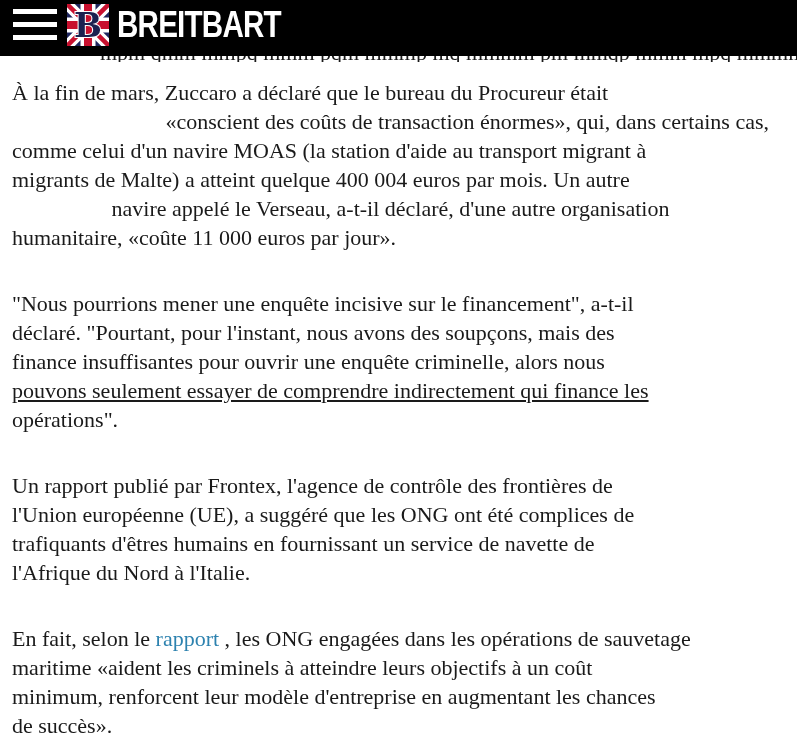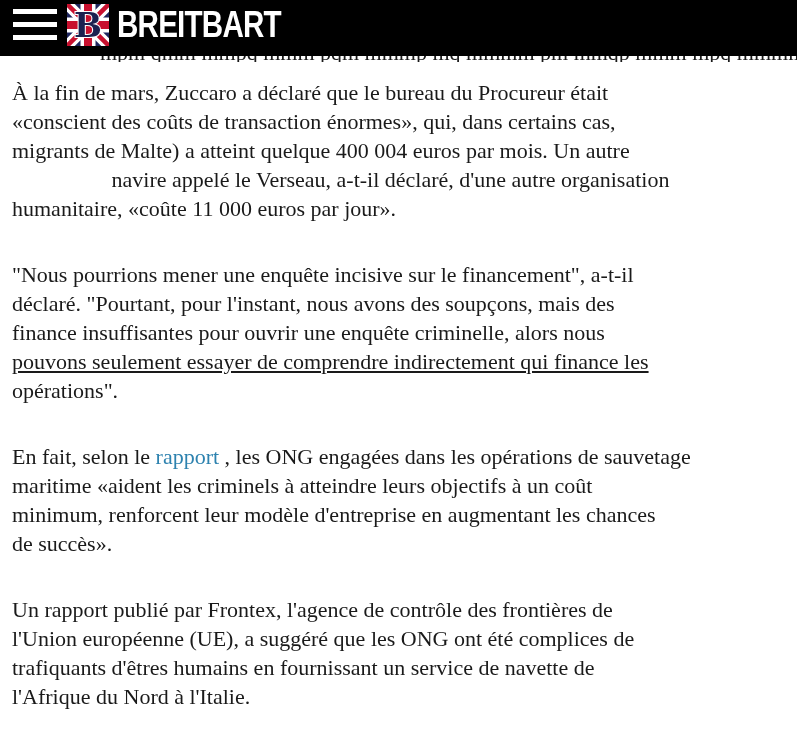--- a/index.html
+++ b/index.html
@@ -112,41 +112,42 @@
 </div>
 
 <div class="occluded-line">
   <div class="frag">mpm qmm mmpq mmm pqm mmmp mq mmmm pm mmqp mmm mpq mmmm mp mmm qm mmp qmm mmm</div>
 </div>
 
 <div class="article">
 
   <p>
     <span class="line" style="display: block;">À la fin de mars, Zuccaro a déclaré que le bureau du Procureur était</span>
-    <span class="line" style="display: block;">«conscient des coûts de transaction énormes», qui, dans certains cas,</span>
+    <span class="line" style="display: block; text-align: right;">«conscient des coûts de transaction énormes», qui, dans certains cas,</span>
+    <span class="line" style="display: block;">comme celui d'un navire MOAS (la station d'aide au transport migrant à</span>
     <span class="line" style="display: block;">migrants de Malte) a atteint quelque 400 004 euros par mois. Un autre</span>
     <span class="line" style="display: block; text-align: center;">navire appelé le Verseau, a-t-il déclaré, d'une autre organisation</span>
     <span class="line" style="display: block;">humanitaire, «coûte 11 000 euros par jour».</span>
   </p>
 
   <p>
     <span class="line" style="display: block;">"Nous pourrions mener une enquête incisive sur le financement", a-t-il</span>
     <span class="line" style="display: block;">déclaré. "Pourtant, pour l'instant, nous avons des soupçons, mais des</span>
     <span class="line" style="display: block;">finance insuffisantes pour ouvrir une enquête criminelle, alors nous</span>
     <span class="line" style="display: block; text-decoration: underline;">pouvons seulement essayer de comprendre indirectement qui finance les</span>
     <span class="line" style="display: block;">opérations".</span>
   </p>
 
   <p>
+    <span class="line" style="display: block;">Un rapport publié par Frontex, l'agence de contrôle des frontières de</span>
+    <span class="line" style="display: block;">l'Union européenne (UE), a suggéré que les ONG ont été complices de</span>
+    <span class="line" style="display: block;">trafiquants d'êtres humains en fournissant un service de navette de</span>
+    <span class="line" style="display: block;">l'Afrique du Nord à l'Italie.</span>
+  </p>
+
+  <p>
     <span class="line" style="display: block;"><span>En fait, selon le </span><a class="link">rapport</a><span> , les ONG engagées dans les opérations de sauvetage</span></span>
     <span class="line" style="display: block;">maritime «aident les criminels à atteindre leurs objectifs à un coût</span>
     <span class="line" style="display: block;">minimum, renforcent leur modèle d'entreprise en augmentant les chances</span>
     <span class="line" style="display: block;">de succès».</span>
   </p>
 
-  <p>
-    <span class="line" style="display: block;">Un rapport publié par Frontex, l'agence de contrôle des frontières de</span>
-    <span class="line" style="display: block;">l'Union européenne (UE), a suggéré que les ONG ont été complices de</span>
-    <span class="line" style="display: block;">trafiquants d'êtres humains en fournissant un service de navette de</span>
-    <span class="line" style="display: block;">l'Afrique du Nord à l'Italie.</span>
-  </p>
-
 </div>
 
 </body></html>

